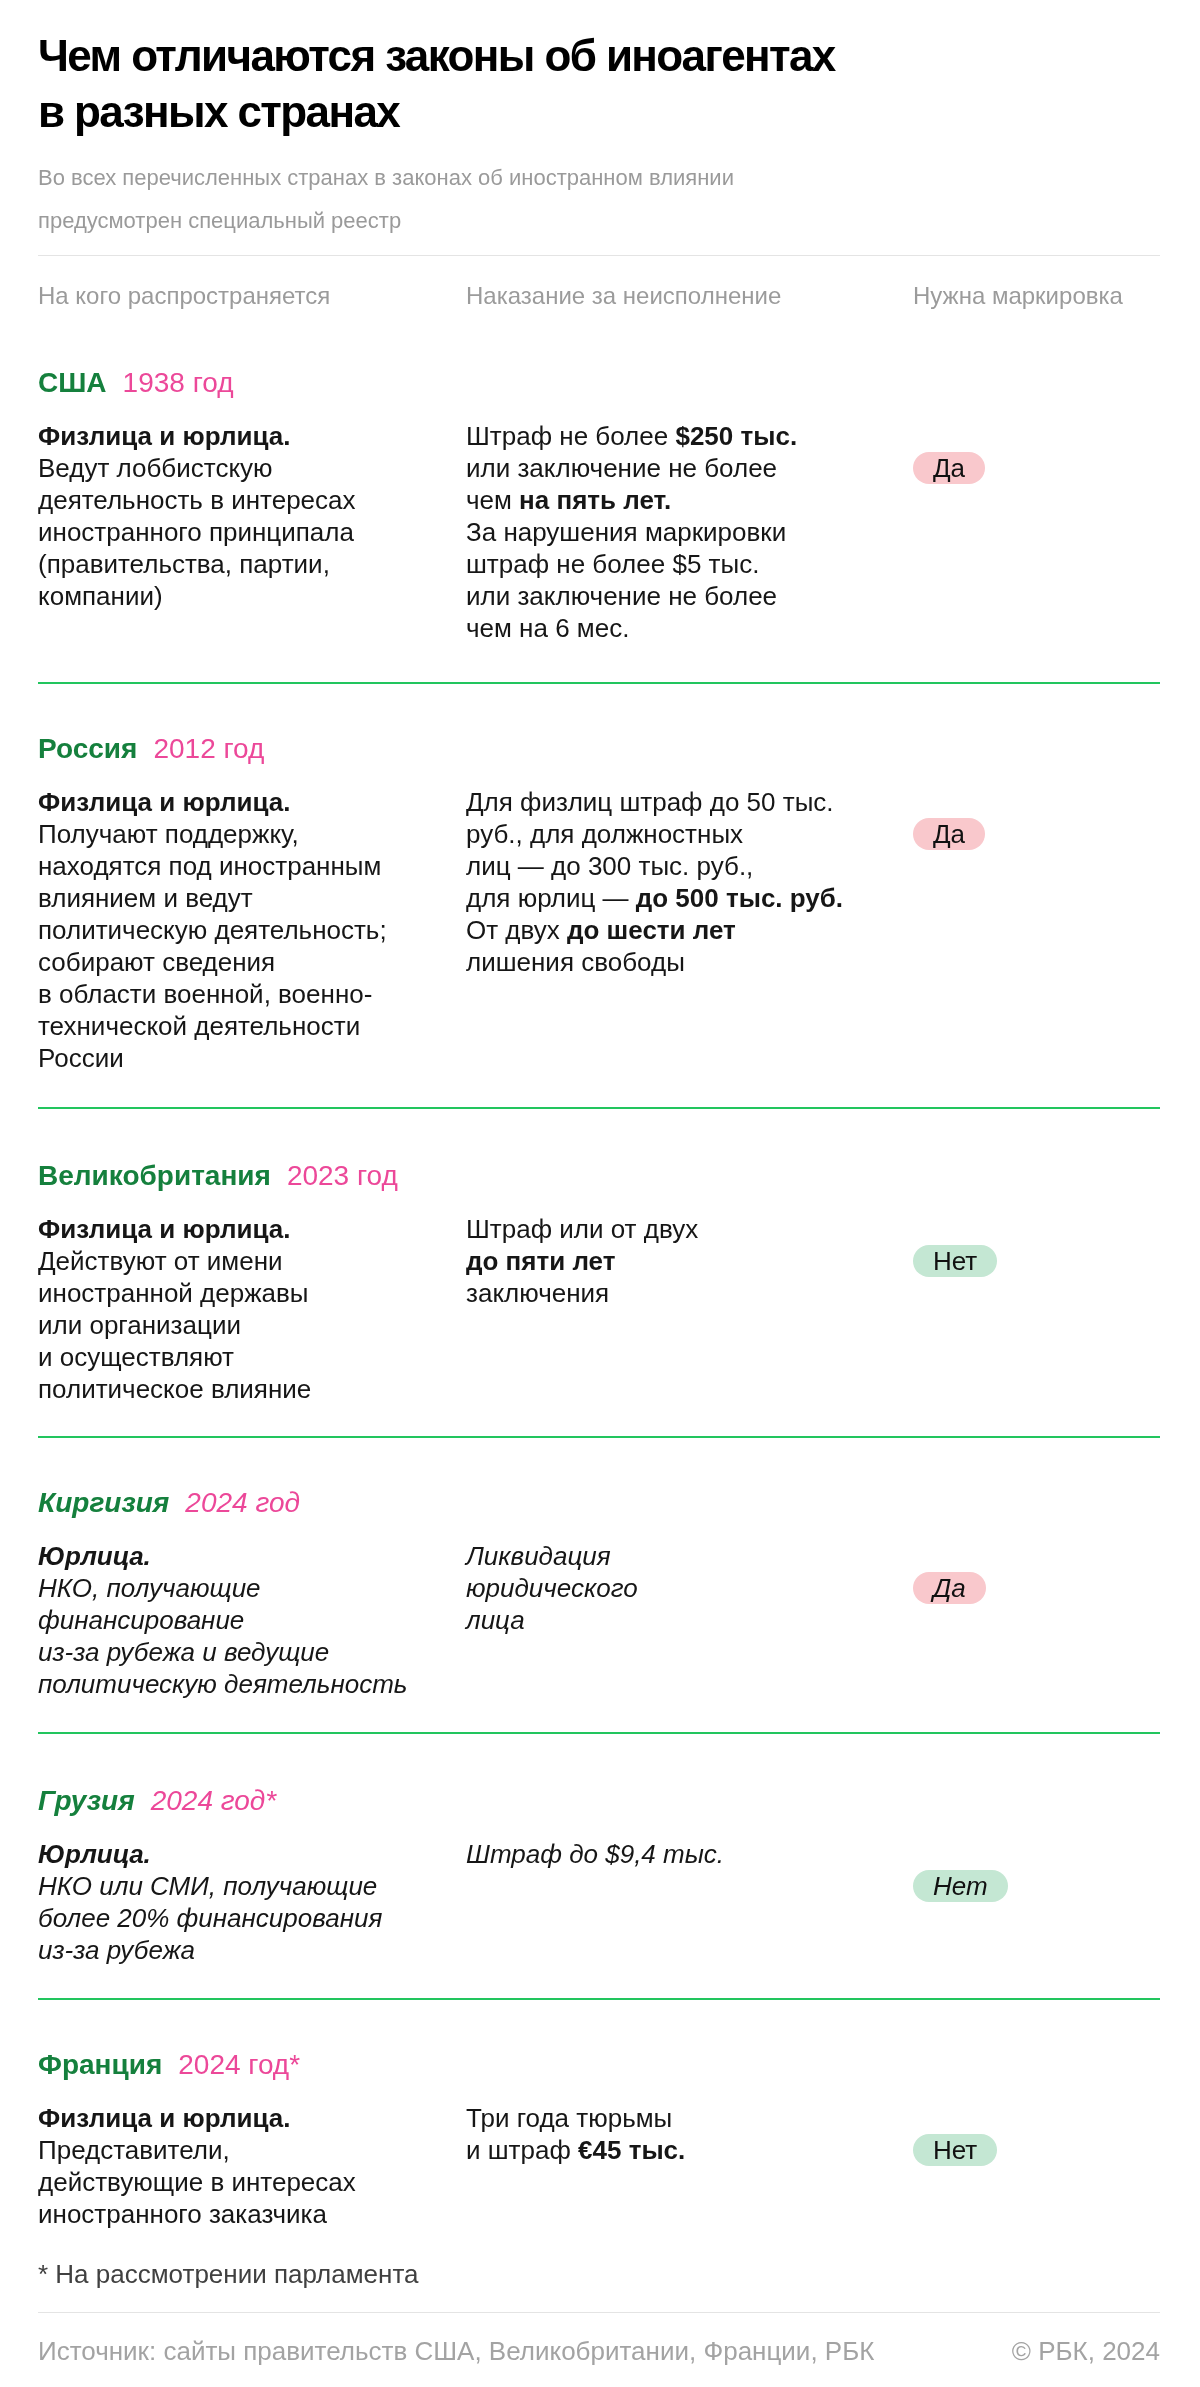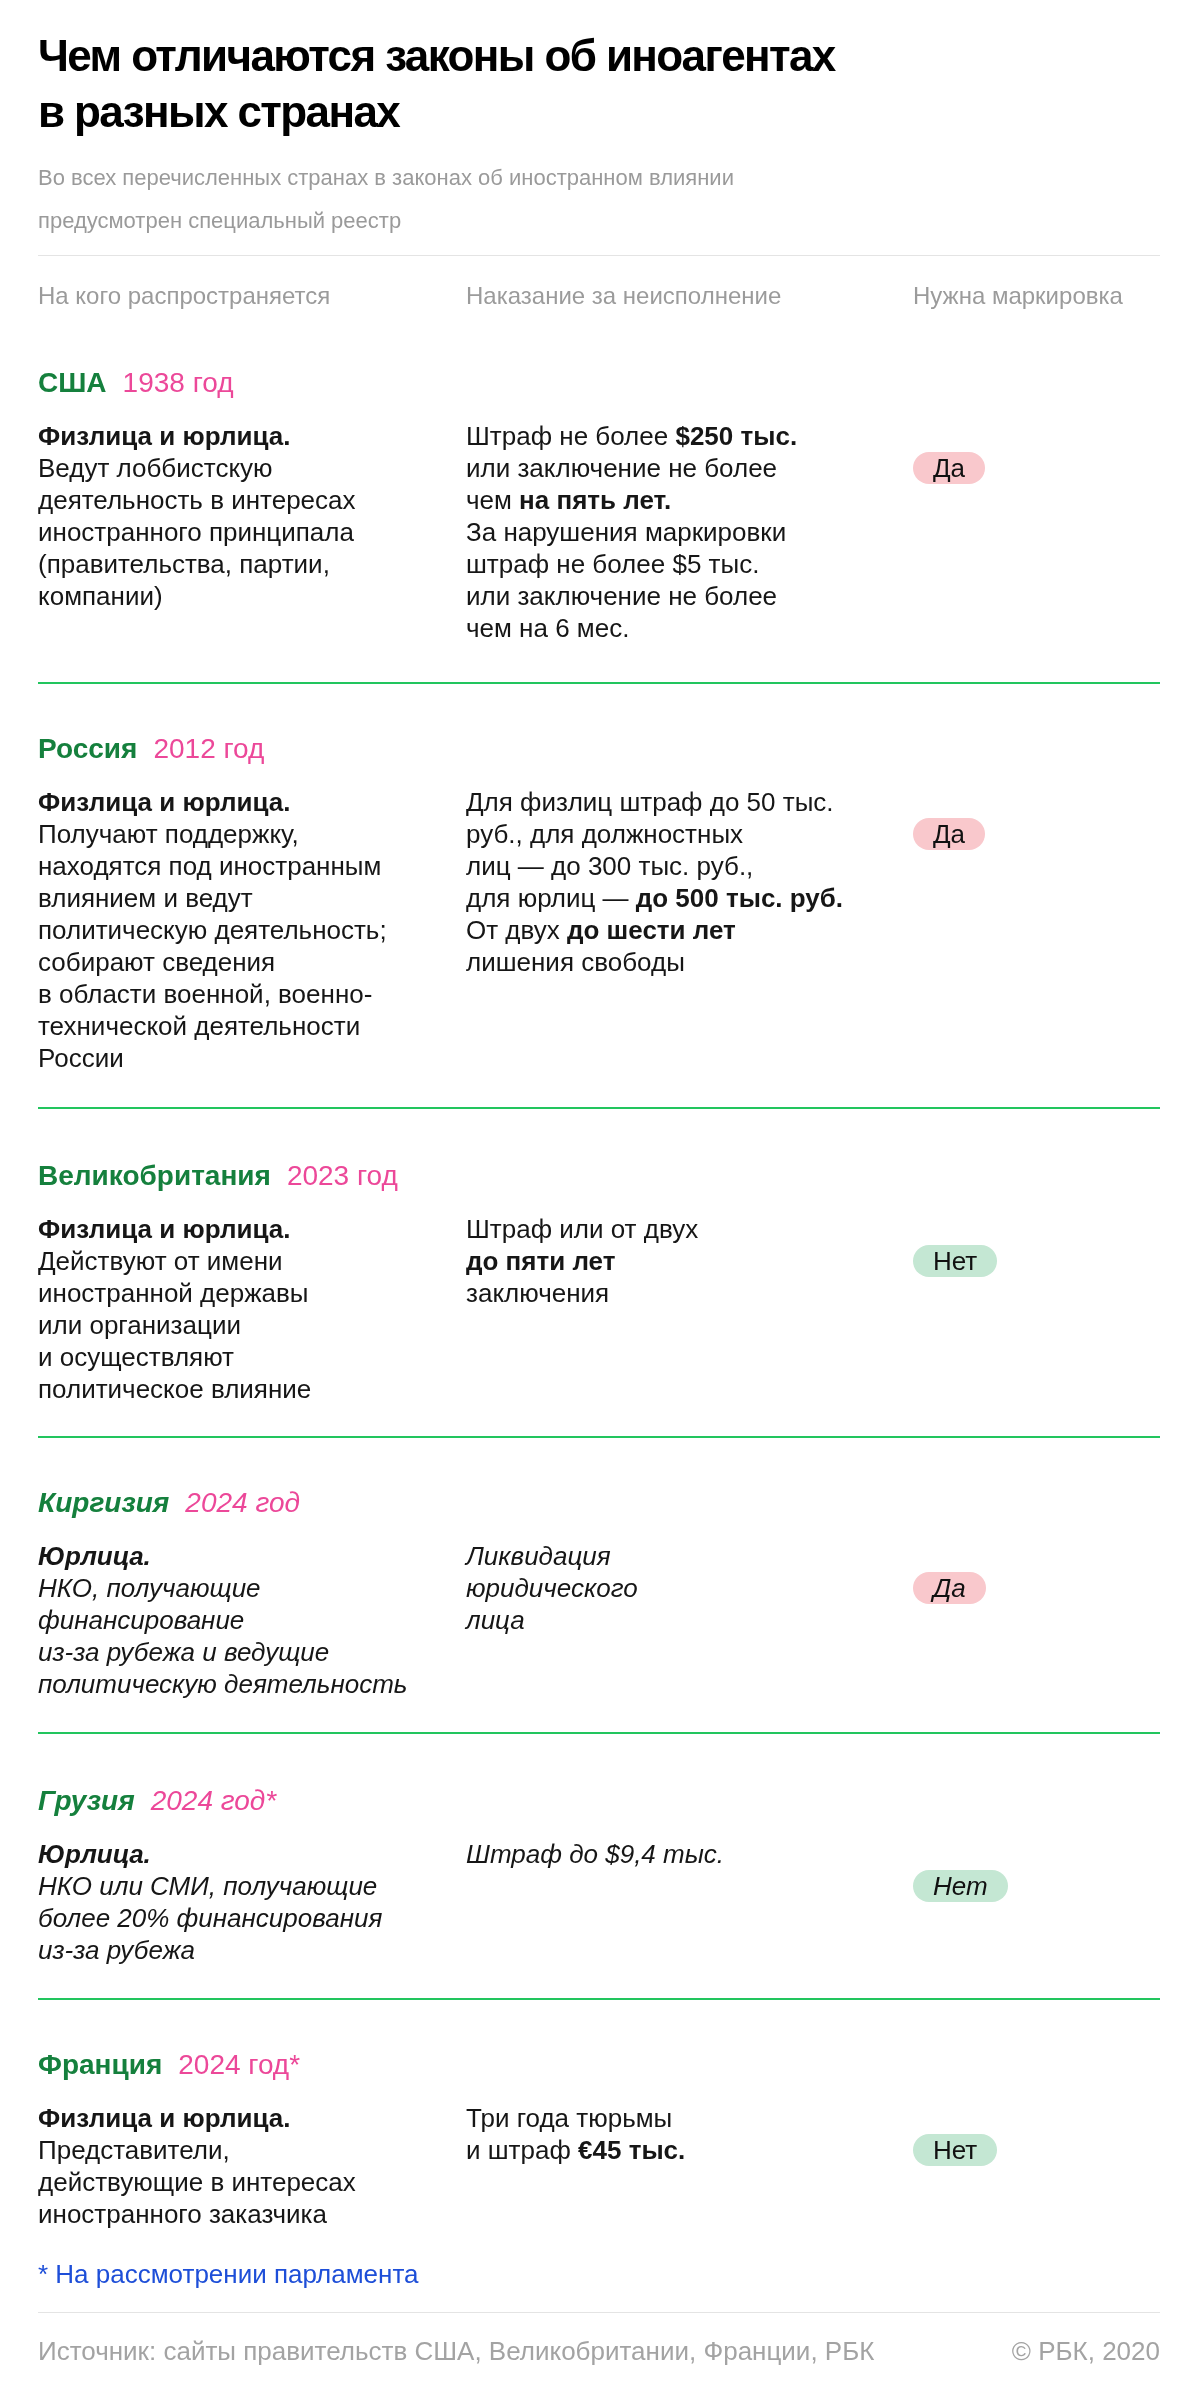--- a/index.html
+++ b/index.html
@@ -88,21 +88,21 @@
     font-size:26px;
     color:#111;
     margin-top:-7px;
     white-space:nowrap;
   }
   
   .footnote{
     margin:28px 0 22px 0;
     font-size:26px;
     line-height:32px;
-    color:#1d4ed8;
+    color:#404040;
   }
   .footer{
     border-top:1px solid #e4e4e4;
     padding:22px 0 31px 0;
     display:flex;
     justify-content:space-between;
     align-items:flex-start;
     font-size:26px;
     line-height:32px;
     color:#a3a3a3;
@@ -248,16 +248,16 @@
           <span class="badge" style="background: rgb(196, 231, 211);">Нет</span>
         </div>
       </div>
     </div>
   </section>
 
   <div class="footnote">* На рассмотрении парламента</div>
 
   <div class="footer">
     <span>Источник: сайты правительств США, Великобритании, Франции, РБК</span>
-    <span>© РБК, 2020</span>
+    <span>© РБК, 2024</span>
   </div>
 
 </div>
 
 </body></html>

